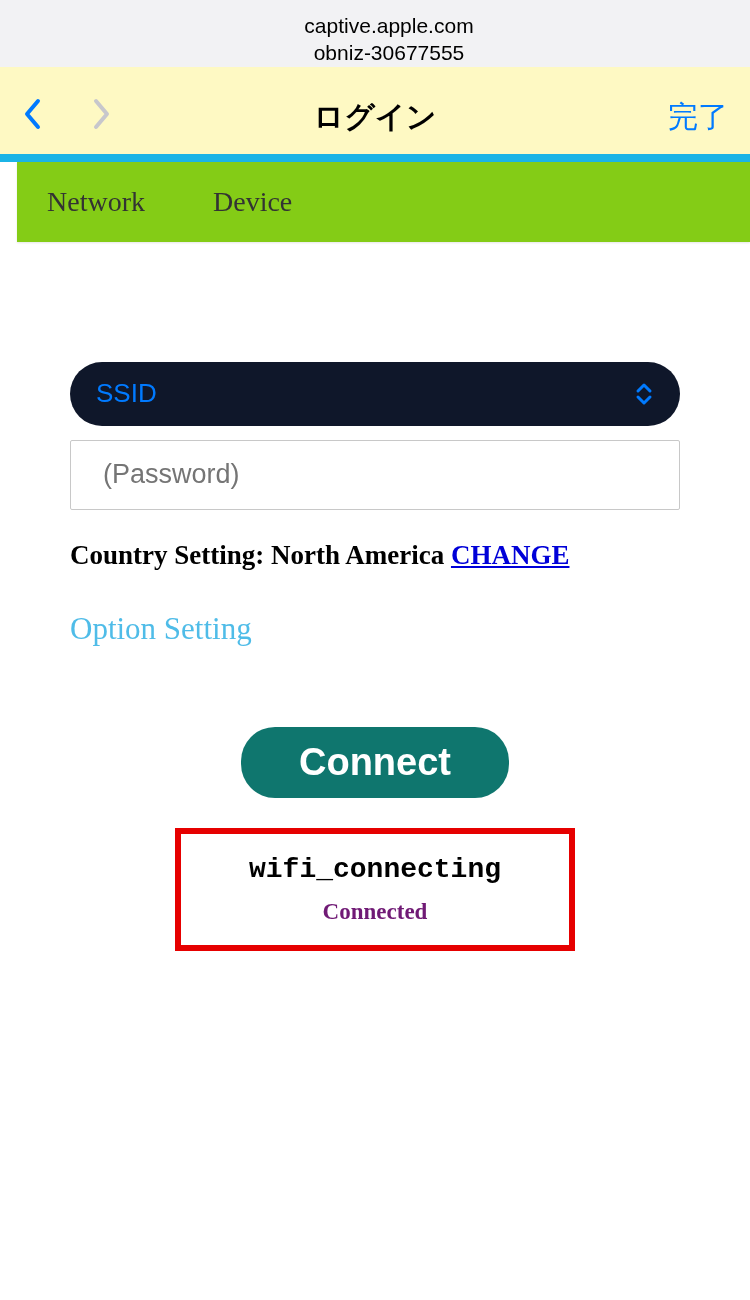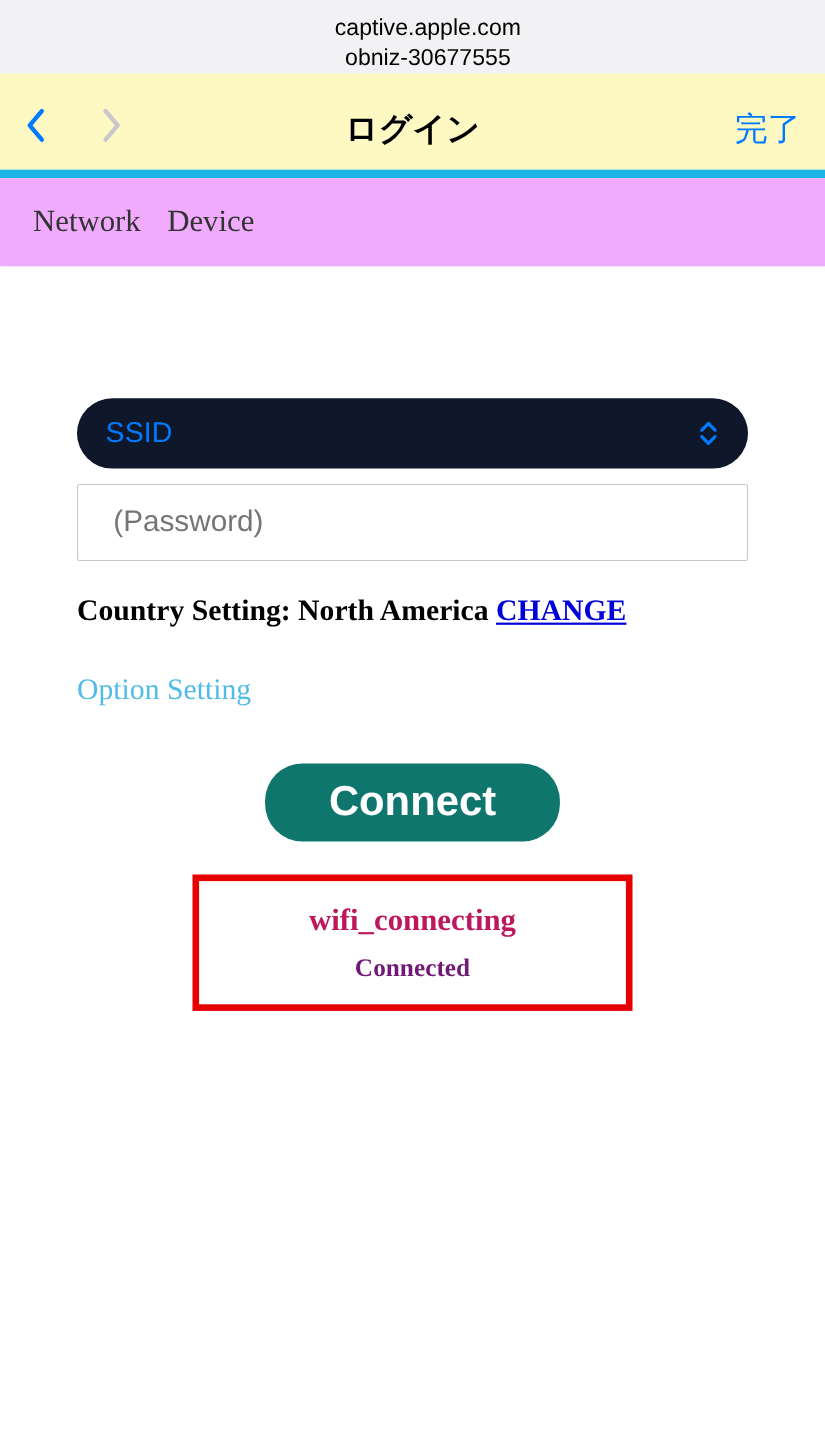--- a/index.html
+++ b/index.html
@@ -53,24 +53,25 @@
       font-size: 30px;
       color: #007aff;
       font-weight: 400;
     }
     .progress-bar {
       height: 8px;
       background: #1bb4e6;
     }
     .tabs {
       display: flex;
-      gap: 24px;
+      gap: 68px;
       padding: 24px 30px;
-      background: #f0abfc;
+      background: #84cc16;
       box-shadow: 0 1px 2px rgba(0,0,0,0.1);
+      margin-left: 17px;
     }
     .tab {
       font-size: 28px;
       color: #333;
       font-family: Georgia, "Times New Roman", serif;
     }
     .content {
       padding: 120px 70px 0 70px;
     }
     .page-title {
@@ -114,24 +115,24 @@
       font-weight: 700;
       font-family: Georgia, "Times New Roman", serif;
       color: #000;
       margin-bottom: 40px;
     }
     .change-link {
       color: #0000d8;
       text-decoration: underline;
     }
     .option-link {
-      font-size: 27px;
+      font-size: 31px;
       color: #4fbce8;
       font-family: Georgia, "Times New Roman", serif;
-      margin-bottom: 52px;
+      margin-bottom: 80px;
       display: block;
     }
     .connect-row {
       text-align: center;
     }
     .connect-button {
       background: #0f766e;
       color: #fff;
       font-size: 38px;
       font-weight: 700;
@@ -143,22 +144,22 @@
     .status-box {
       border: 6px solid #e60000;
       width: 400px;
       margin: 0 auto;
       padding: 20px 0;
       text-align: center;
     }
     .status-primary {
       font-size: 28px;
       font-weight: 700;
-      color: #be185d;
-      font-family: Liberation Serif, serif;
+      color: #000000;
+      font-family: Liberation Mono, monospace;
       margin-bottom: 14px;
     }
     .status-secondary {
       font-size: 23px;
       font-weight: 700;
       color: #701a75;
       font-family: Georgia, "Times New Roman", serif;
     }
     .nav-bar-wrap { position: relative; }
   </style>

